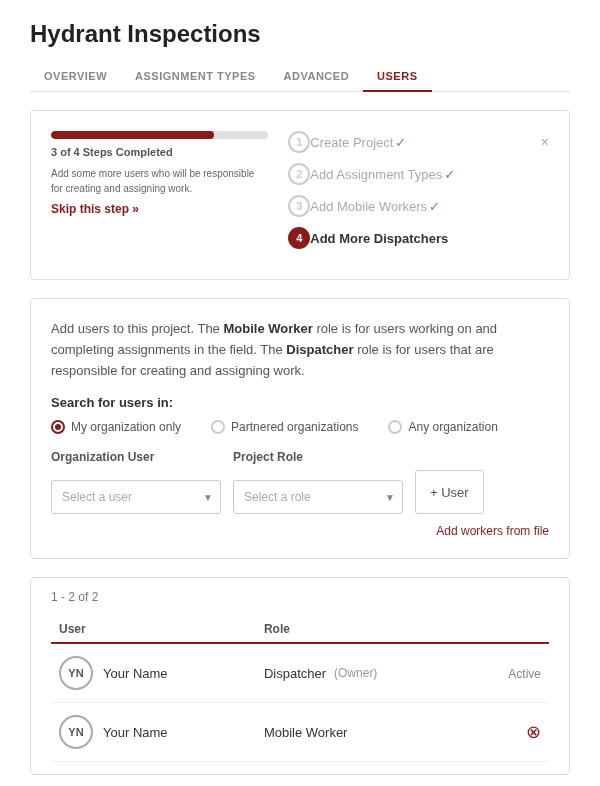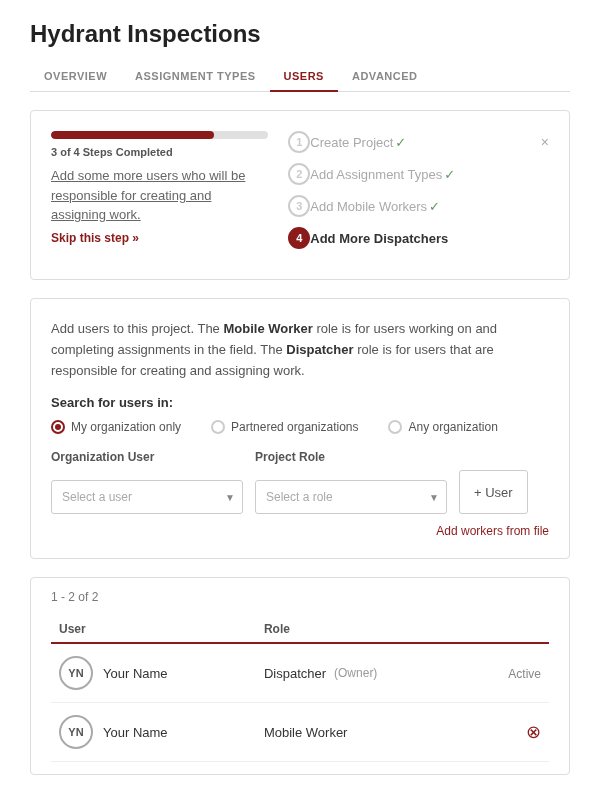--- a/index.html
+++ b/index.html
@@ -84,25 +84,24 @@
       height: 100%;
       border-radius: 4px;
     }
     .steps-text {
       font-size: 11px;
       color: #555;
       margin-bottom: 8px;
       font-weight: 600;
     }
     .ps-desc {
-      font-size: 13px;
+      font-size: 10px;
       color: #666;
       line-height: 1.5;
       margin-bottom: 6px;
-      text-decoration: underline;
     }
     .skip-link {
       font-size: 12px;
       color: #8b1a1a;
       cursor: pointer;
       font-weight: 600;
     }
     .skip-link:after {
       content: ' »';
     }
@@ -240,21 +239,21 @@
       font-size: 12px;
       color: #555;
       font-weight: 600;
     }
     .select-wrapper {
       position: relative;
       display: flex;
       align-items: center;
     }
     .select-box {
-      width: 192px;
+      width: 170px;
       height: 34px;
       border: 1px solid #ccc;
       border-radius: 3px;
       padding: 0 30px 0 10px;
       font-size: 12px;
       color: #aaa;
       background: #fff;
       appearance: none;
       -webkit-appearance: none;
       cursor: pointer;
@@ -369,22 +368,22 @@
 </head>
 <body>
 
 <div class="page-wrapper">
 
   <div class="page-title">Hydrant Inspections</div>
 
   <nav class="nav-tabs">
     <div class="nav-tab">OVERVIEW</div>
     <div class="nav-tab">ASSIGNMENT TYPES</div>
+    <div class="nav-tab">ADVANCED</div>
     <div class="nav-tab active">USERS</div>
-    <div class="nav-tab">ADVANCED</div>
   </nav>
 
   <div class="card">
     <div class="project-setup-card">
       <div class="ps-left">
         <div class="progress-bar-track">
           <div class="progress-bar-fill" style="width: 75%"></div>
         </div>
         <div class="steps-text">3 of 4 Steps Completed</div>
         <div class="ps-desc">Add some more users who will be responsible for creating and assigning work.</div>

